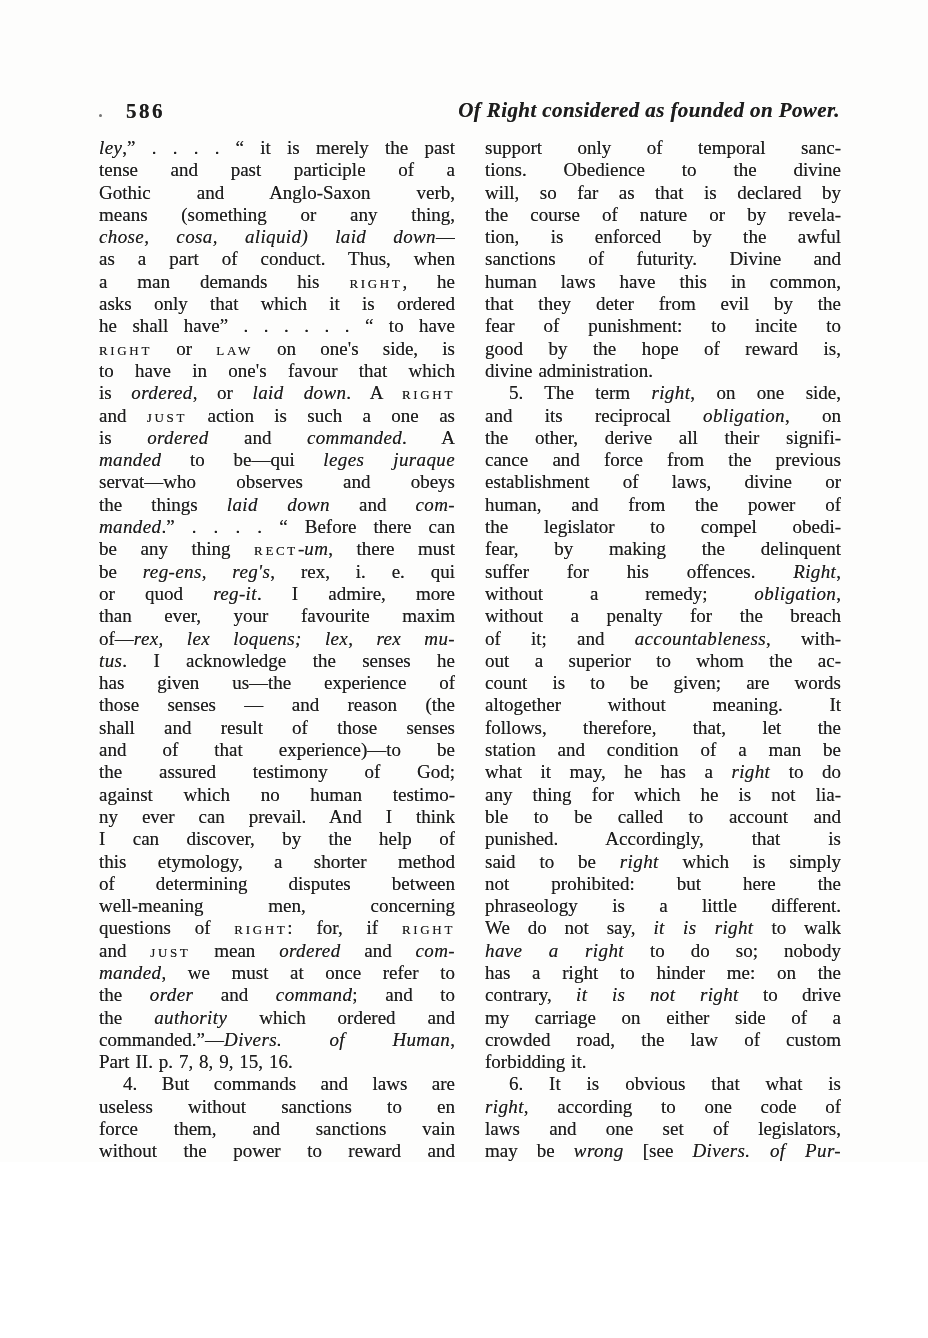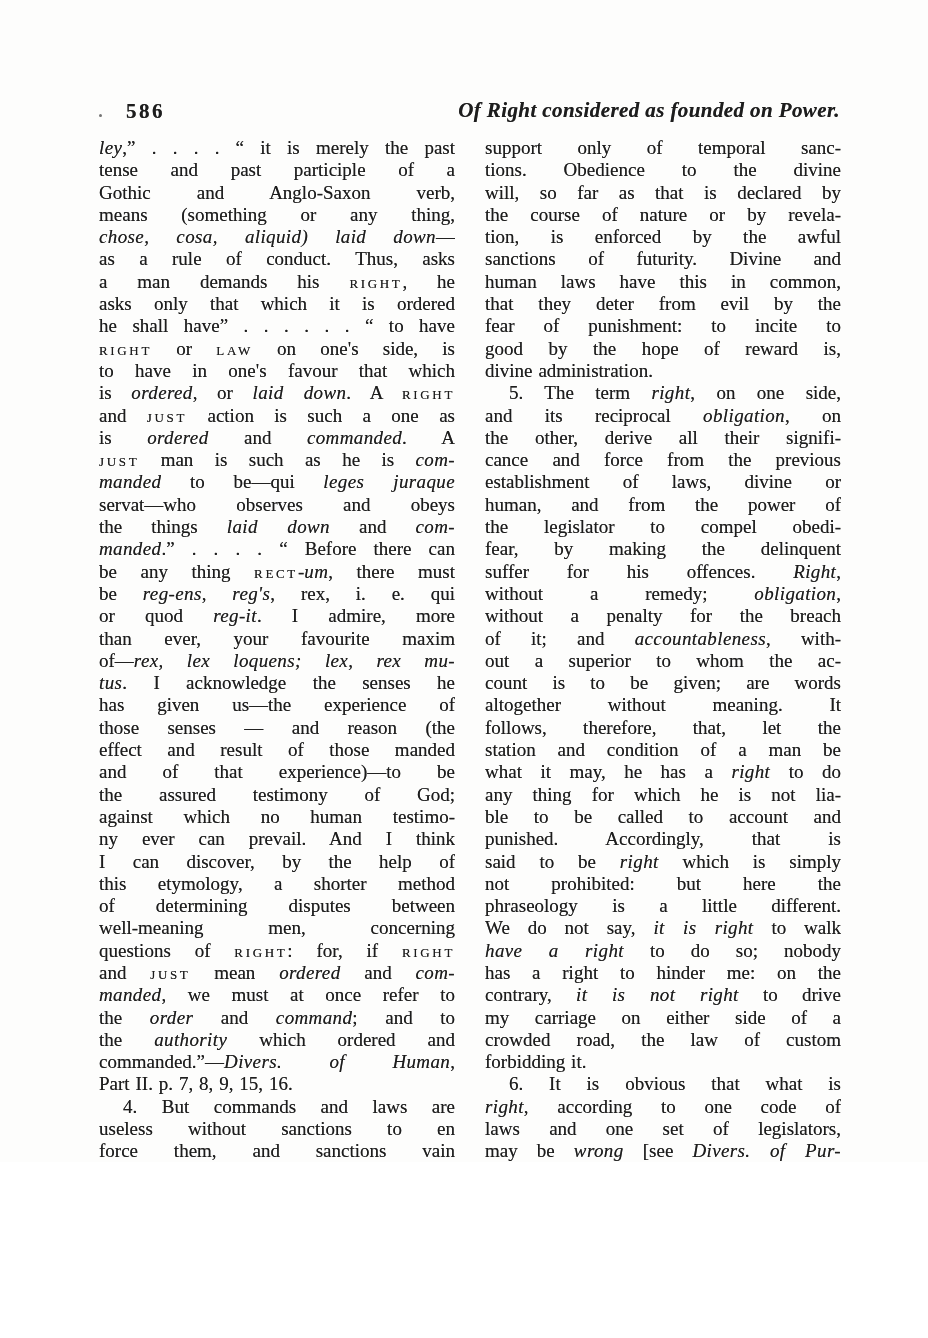--- a/index.html
+++ b/index.html
@@ -100,43 +100,42 @@
     <span class="pageno">586</span>
     <div class="title">Of Right considered as founded on Power.</div>
   </div>
 
   <div class="col col-left">
       <div class="line"><i>ley</i>,” . . . . “ it is merely the past</div>
       <div class="line">tense and past participle of a</div>
       <div class="line">Gothic and Anglo-Saxon verb,</div>
       <div class="line">means (something or any thing,</div>
       <div class="line"><i>chose, cosa, aliquid) laid down</i>—</div>
-      <div class="line">as a rule of conduct. Thus, asks</div>
+      <div class="line">as a part of conduct. Thus, when</div>
       <div class="line">a man demands his <span class="sc">right</span>, he</div>
       <div class="line">asks only that which it is ordered</div>
       <div class="line">he shall have” . . . . . . “ to have</div>
       <div class="line"><span class="sc">right</span> or <span class="sc">law</span> on one's side, is</div>
       <div class="line">to have in one's favour that which</div>
       <div class="line">is <i>ordered</i>, or <i>laid down</i>. A <span class="sc">right</span></div>
       <div class="line">and <span class="sc">just</span> action is such a one as</div>
       <div class="line">is <i>ordered</i> and <i>commanded</i>. A</div>
-      <div class="line"><span class="sc">just</span> man is such as he is <i>com-</i></div>
       <div class="line"><i>manded</i> to be—qui <i>leges juraque</i></div>
       <div class="line">servat—who observes and obeys</div>
       <div class="line">the things <i>laid down</i> and <i>com-</i></div>
       <div class="line"><i>manded</i>.” . . . . “ Before there can</div>
       <div class="line">be any thing <span class="sc">rect</span>-<i>um</i>, there must</div>
       <div class="line">be <i>reg-ens</i>, <i>reg's</i>, rex, i. e. qui</div>
       <div class="line">or quod <i>reg-it</i>. I admire, more</div>
       <div class="line">than ever, your favourite maxim</div>
       <div class="line">of—<i>rex, lex loquens; lex, rex mu-</i></div>
       <div class="line"><i>tus</i>. I acknowledge the senses he</div>
       <div class="line">has given us—the experience of</div>
       <div class="line">those senses — and reason (the</div>
-      <div class="line">effect and result of those manded</div>
+      <div class="line">shall and result of those senses</div>
       <div class="line">and of that experience)—to be</div>
       <div class="line">the assured testimony of God;</div>
       <div class="line">against which no human testimo-</div>
       <div class="line">ny ever can prevail. And I think</div>
       <div class="line">I can discover, by the help of</div>
       <div class="line">this etymology, a shorter method</div>
       <div class="line">of determining disputes between</div>
       <div class="line">well-meaning men, concerning</div>
       <div class="line">questions of <span class="sc">right</span>: for, if <span class="sc">right</span></div>
       <div class="line">and <span class="sc">just</span> mean <i>ordered</i> and <i>com-</i></div>

